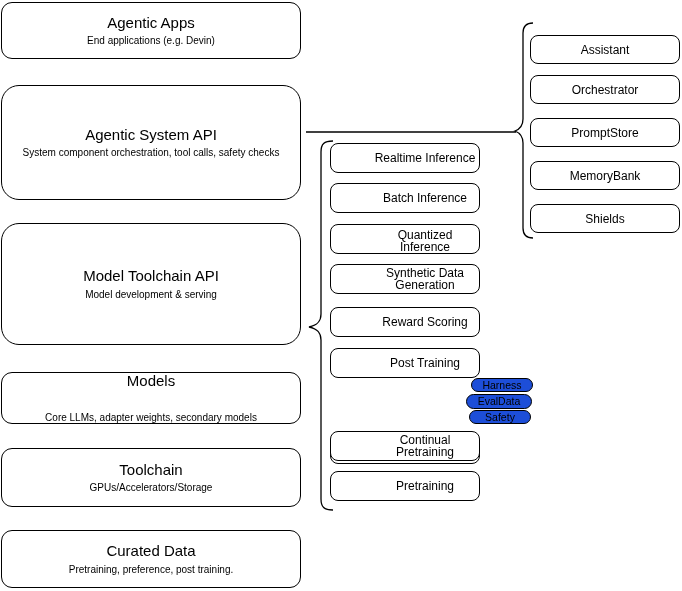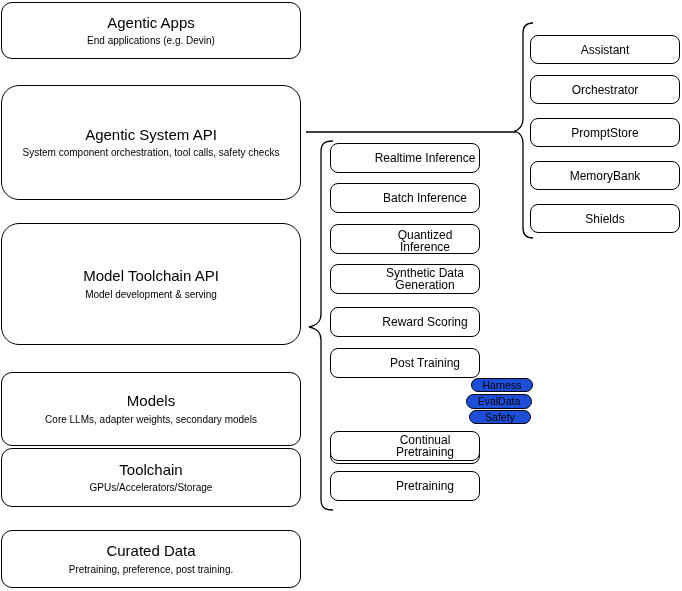--- a/index.html
+++ b/index.html
@@ -80,21 +80,21 @@
     <div class="subtitle">End applications (e.g. Devin)</div>
   </div>
   <div class="box layer tall" style="top:85px;height:115px;">
     <div class="title">Agentic System API</div>
     <div class="subtitle">System component orchestration, tool calls, safety checks</div>
   </div>
   <div class="box layer tall" style="top:223px;height:122px;">
     <div class="title">Model Toolchain API</div>
     <div class="subtitle">Model development &amp; serving</div>
   </div>
-  <div class="box layer" style="top:372px;height:74px;">
+  <div class="box layer" style="top:372px;height:52px;justify-content:space-between;">
     <div class="title">Models</div>
     <div class="subtitle">Core LLMs, adapter weights, secondary models</div>
   </div>
   <div class="box layer" style="top:448px;height:59px;">
     <div class="title">Toolchain</div>
     <div class="subtitle">GPUs/Accelerators/Storage</div>
   </div>
   <div class="box layer" style="top:530px;height:58px;">
     <div class="title">Curated Data</div>
     <div class="subtitle">Pretraining, preference, post training.</div>

